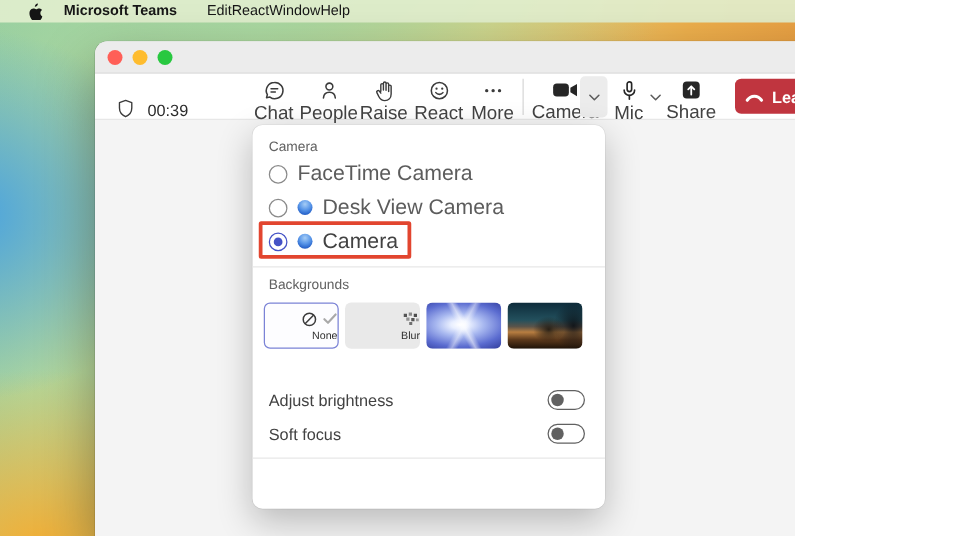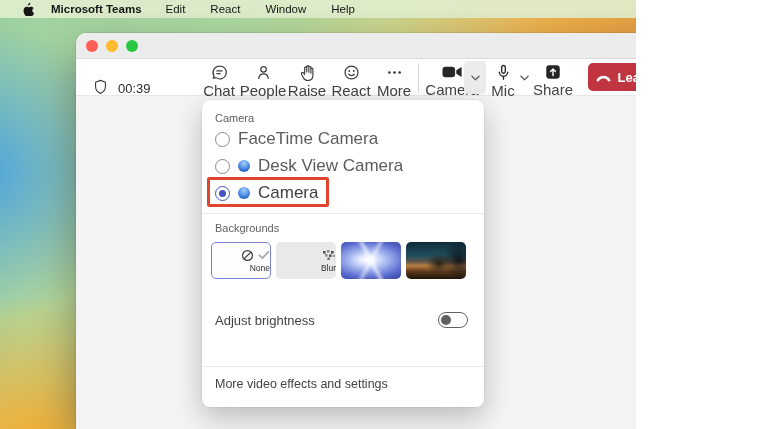--- a/index.html
+++ b/index.html
@@ -16,21 +16,21 @@
   }
 
   
   .menubar{
     position:absolute; left:0; top:0; width:780px; height:18px;
     background:rgba(225,238,205,0.92);
     display:flex; align-items:center; font-size:11.5px; color:#161616;
   }
   .menubar .apple{ margin-left:22px; display:flex; align-items:center; }
   .menubar .appname{ margin-left:17px; font-weight:bold; }
-  .menubar .menus{ display:flex; margin-left:24px; gap:25px; }
+  .menubar .menus{ display:flex; margin-left:24px; }
   .menubar .spacer{ flex:1; }
   .mb-badge{
     width:16px; height:12px; background:#33322f; color:#fff; border-radius:3px;
     font-size:8.5px; font-weight:bold; display:flex; align-items:center; justify-content:center;
     margin-right:14px;
   }
   .mb-battery{ margin-right:22px; display:flex; align-items:center; }
 
   
   .window{
@@ -383,19 +383,24 @@
       <div class="tile tile-img thumb-landscape"></div>
     </div>
 
     <div class="toggle-row tog1">
       <span class="lbl">Adjust brightness</span>
       <span class="switch">
           <span class="knob"></span>
         </span>
     </div>
 
+    <div class="toggle-row tog2">
+      <span class="lbl">Soft focus</span>
+      <span class="switch">
+          <span class="knob"></span>
+        </span>
+    </div>
 
     <div class="divider div2"></div>
 
-    <div class="footer-link">More video effects and settings</div>
   </div>
 
 </div>
 
 </body></html>

